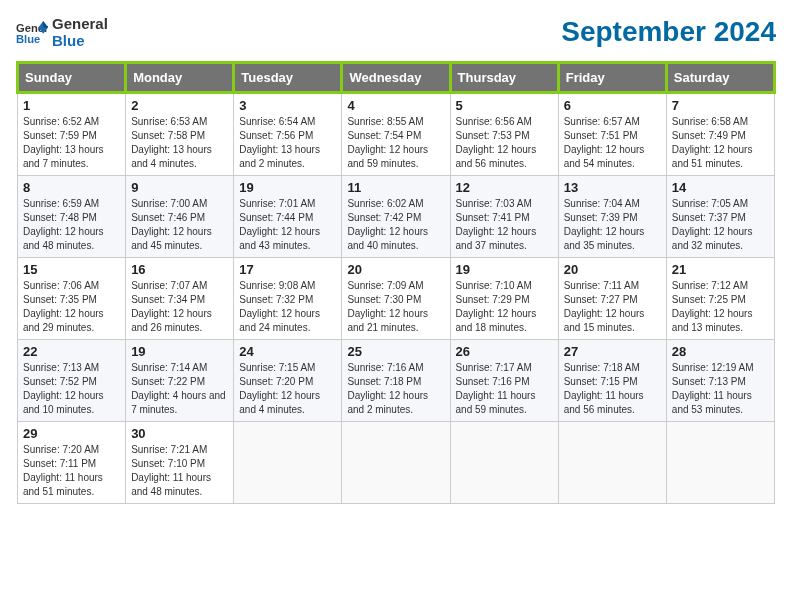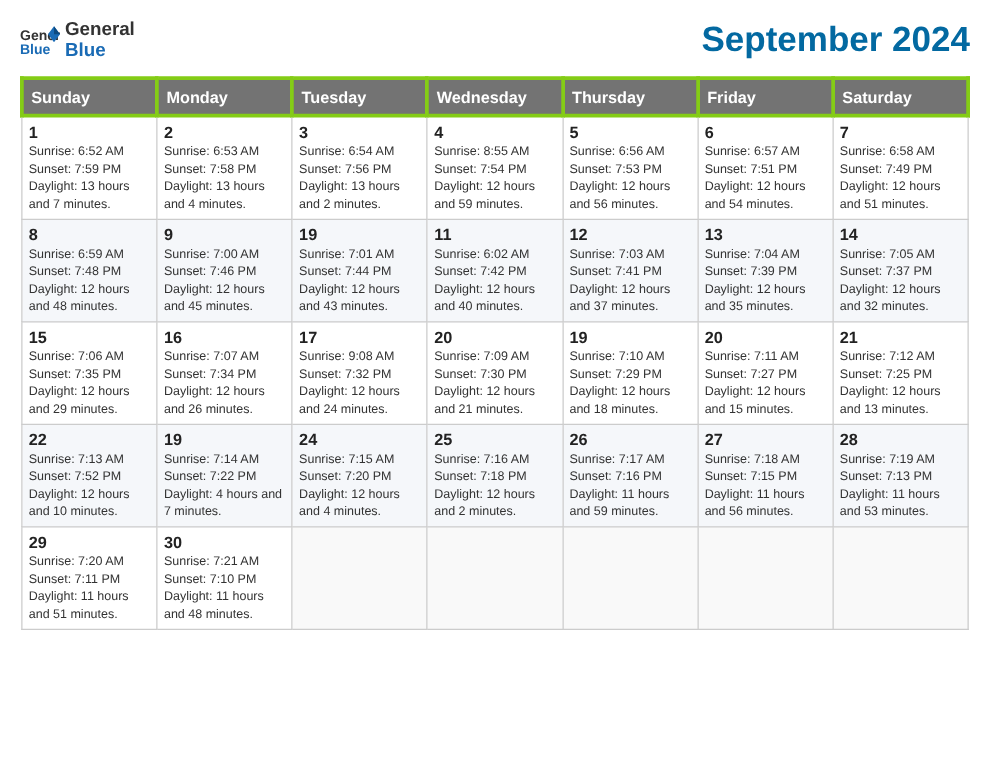--- a/index.html
+++ b/index.html
@@ -331,21 +331,21 @@
         <span class="day-num">27</span>
         <div class="day-info">
           <span>Sunrise: 7:18 AM</span><br>
           <span>Sunset: 7:15 PM</span><br>
           <span>Daylight: 11 hours and 56 minutes.</span>
         </div>
       </td>
         <td>
         <span class="day-num">28</span>
         <div class="day-info">
-          <span>Sunrise: 7:19 AM</span><br>
+          <span>Sunrise: 12:19 AM</span><br>
           <span>Sunset: 7:13 PM</span><br>
           <span>Daylight: 11 hours and 53 minutes.</span>
         </div>
       </td>
       </tr>
       <tr>
         <td>
         <span class="day-num">29</span>
         <div class="day-info">
           <span>Sunrise: 7:20 AM</span><br>

